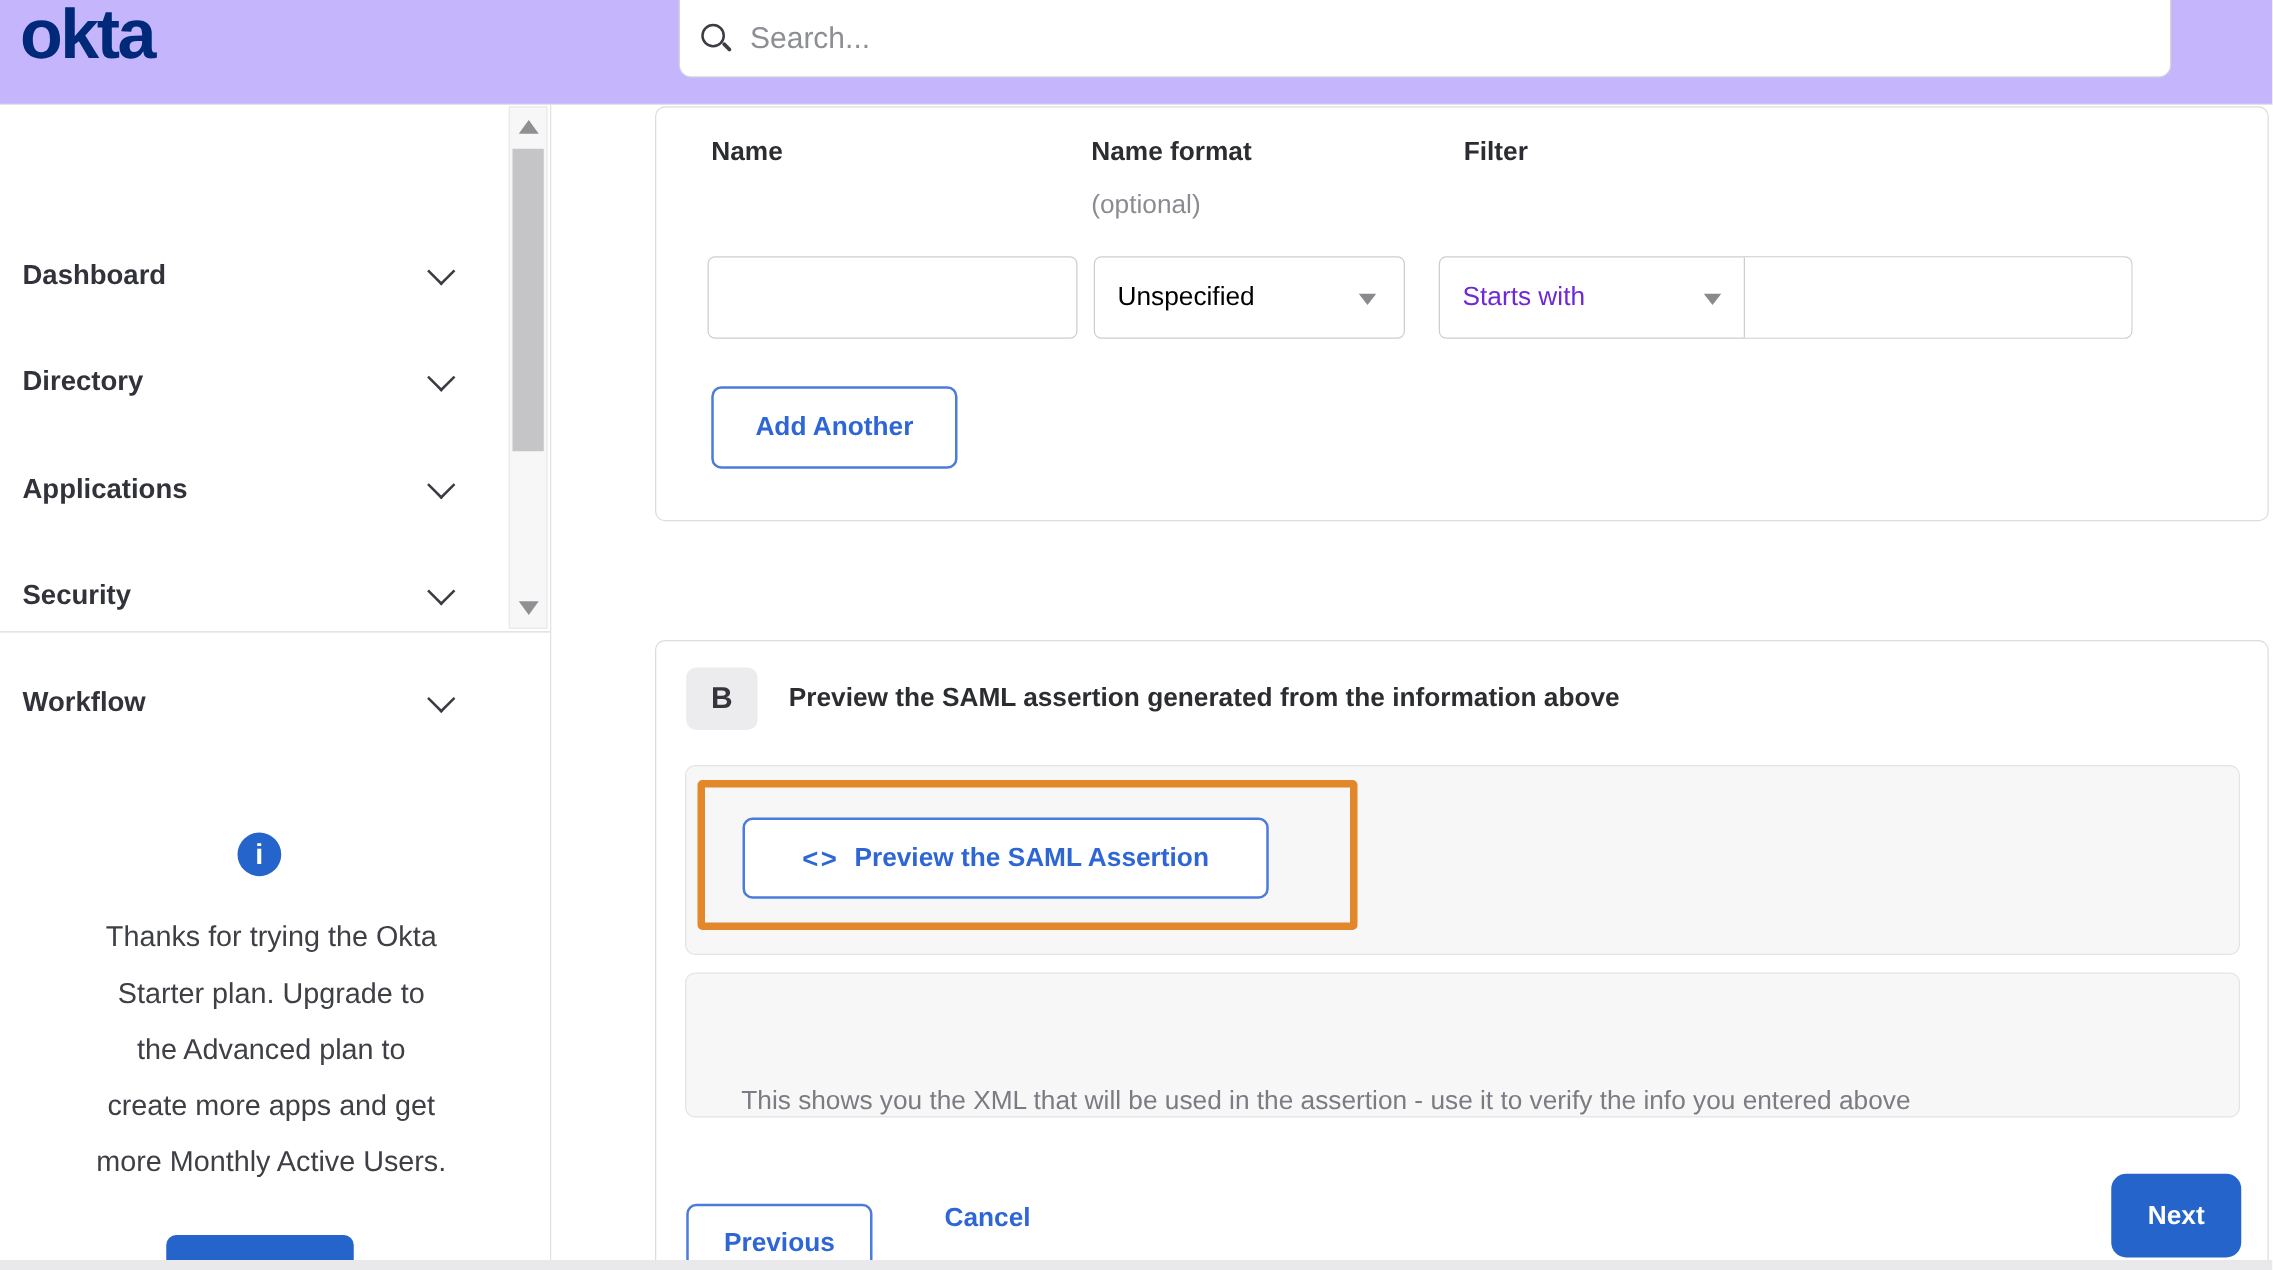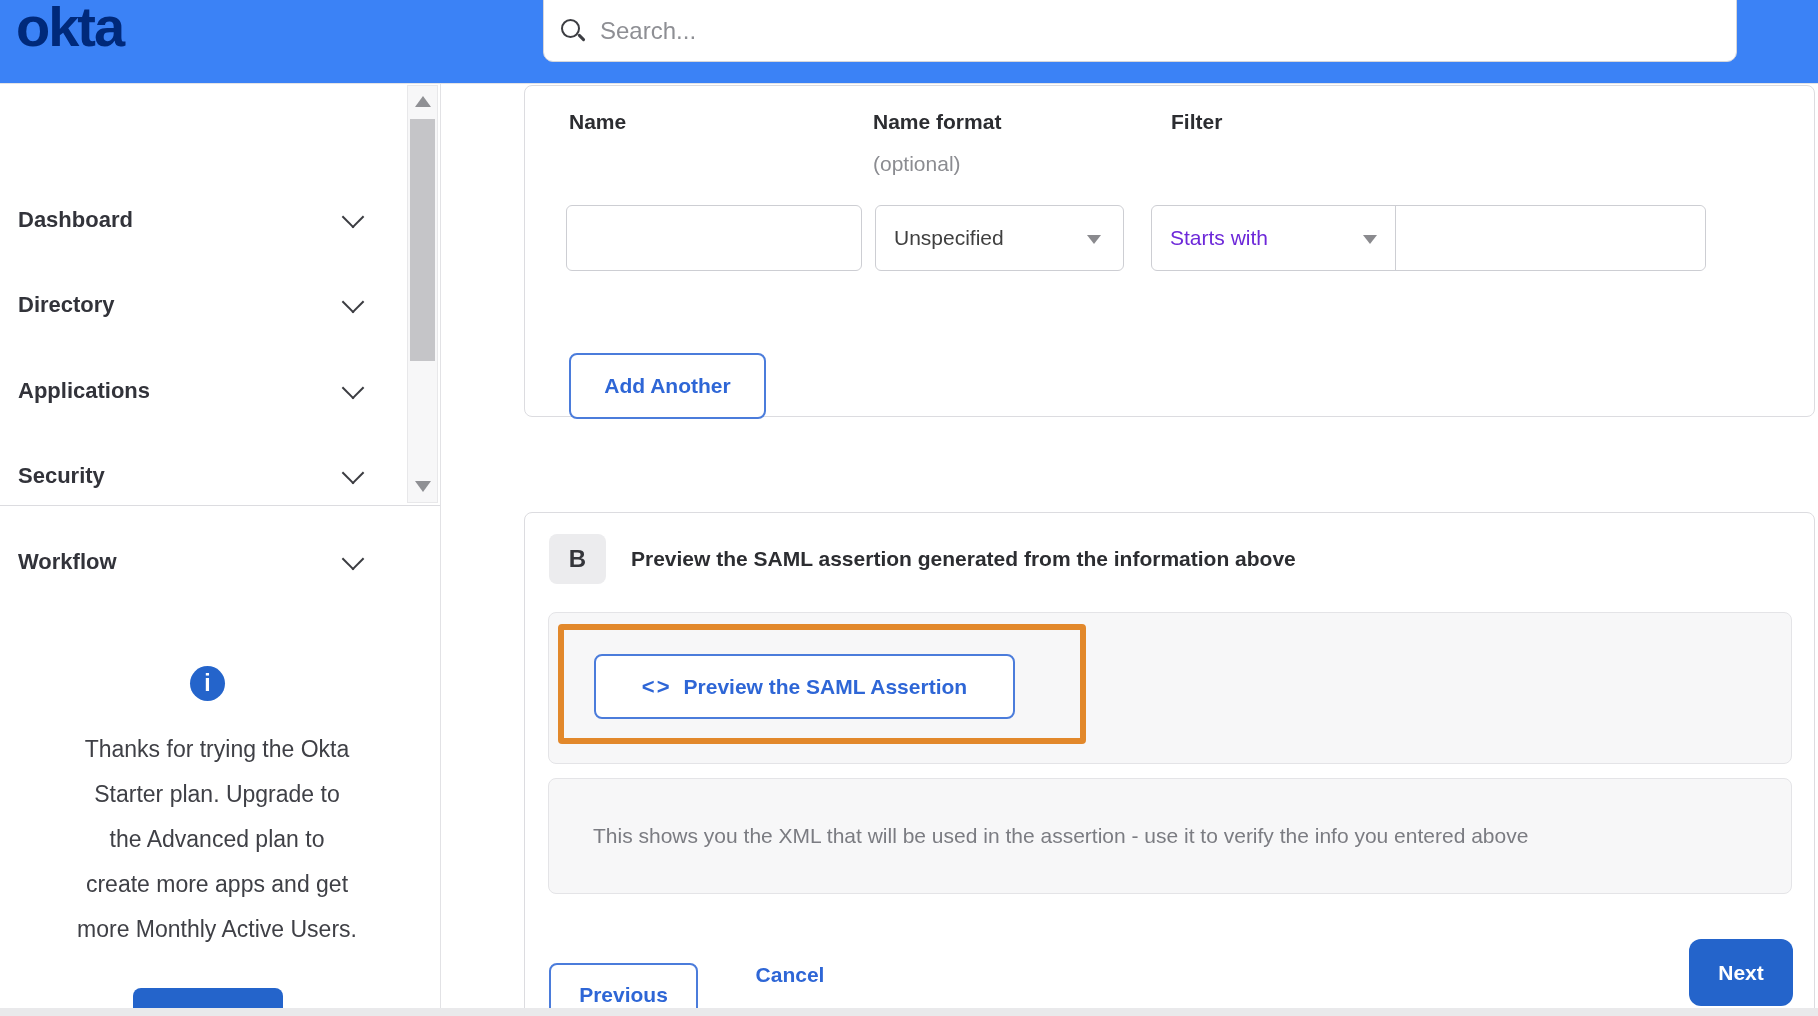--- a/index.html
+++ b/index.html
@@ -5,21 +5,21 @@
   html,body{margin:0;padding:0;}
   body{
     width:1818px;height:1016px;position:relative;overflow:hidden;
     background:#ffffff;
     font-family:"Liberation Sans","DejaVu Sans",sans-serif;
     color:#2d2e33;
   }
   .abs{position:absolute;}
 
   
-  .header{left:0;top:0;width:1818px;height:83px;background:#3b82f6;border-bottom:1px solid #e3e3e6;z-index:4;}
+  .header{left:0;top:0;width:1818px;height:83px;background:#c4b5fd;border-bottom:1px solid #e3e3e6;z-index:4;}
   .logo{left:16px;top:-6px;font-size:56px;font-weight:800;letter-spacing:-2px;color:var(--logo_navy,#00297a);}
   .searchbox{left:543px;top:-10px;width:1194px;height:72px;background:#fff;border:1px solid #d6d6da;border-radius:10px;
     display:flex;align-items:center;padding:10px 0 0 16px;box-sizing:border-box;}
   .search-glyph{position:relative;width:26px;height:26px;flex:0 0 26px;margin-right:12px;}
   .search-glyph .lens{position:absolute;left:1px;top:1px;width:15px;height:15px;border:2.6px solid #3c3d42;border-radius:50%;}
   .search-glyph .handle{position:absolute;left:17px;top:18px;width:9px;height:2.8px;background:#3c3d42;transform:rotate(45deg);border-radius:2px;}
   .search-input{border:none;outline:none;font-size:24px;color:#3c3d42;flex:1;background:transparent;font-family:inherit;}
   .search-input::placeholder{color:#8e8f94;}
 
   
@@ -45,37 +45,37 @@
   
   .card{background:#fff;border:1px solid #dcdce0;border-radius:8px;box-sizing:border-box;}
   .card1{left:524px;top:85px;width:1291px;height:332px;}
   .card2{left:524px;top:512px;width:1291px;height:520px;}
 
   .fld-label{position:absolute;font-size:21px;font-weight:700;color:#2c2d31;}
   .fld-sub{position:absolute;font-size:21px;color:#8b8c91;}
   .txt-input{position:absolute;height:66px;background:#fff;border:1px solid #cdced3;border-radius:6px;box-sizing:border-box;
     font-size:21px;color:#3b3c40;padding:0 16px;outline:none;font-family:inherit;}
   .select{position:absolute;height:66px;background:#fff;border:1px solid #cdced3;border-radius:6px;box-sizing:border-box;
-    display:flex;align-items:center;padding-left:18px;font-size:21px;color:#404040;cursor:pointer;}
+    display:flex;align-items:center;padding-left:18px;font-size:21px;color:#000000;cursor:pointer;}
   .tri{position:absolute;width:0;height:0;border-left:7px solid transparent;border-right:7px solid transparent;border-top:9px solid #8a8a8e;}
   .compound{position:absolute;height:66px;background:#fff;border:1px solid #cdced3;border-radius:6px;box-sizing:border-box;display:flex;}
   .compound .left{width:244px;border-right:1px solid #cdced3;display:flex;align-items:center;padding-left:18px;font-size:21px;color:#6d28d9;position:relative;cursor:pointer;box-sizing:border-box;}
   .compound .right-input{flex:1;border:none;outline:none;font-size:21px;color:#3b3c40;padding:0 16px;border-radius:0 6px 6px 0;font-family:inherit;}
 
   .btn-outline{position:absolute;background:#fff;border:2px solid var(--border_blue,#4b7cdb);border-radius:8px;
     color:var(--link_blue,#2e66d6);font-size:21px;font-weight:700;display:flex;align-items:center;justify-content:center;cursor:pointer;box-sizing:border-box;font-family:inherit;}
-  .btn-add{left:44px;top:223px;width:197px;height:66px;margin-top:44px;}
+  .btn-add{left:44px;top:223px;width:197px;height:66px;}
 
   .step-badge{position:absolute;left:24px;top:21px;width:57px;height:50px;background:#ececee;border-radius:8px;
     display:flex;align-items:center;justify-content:center;font-size:24px;font-weight:700;color:#35363b;}
   .step-title{position:absolute;left:106px;top:34px;font-size:21px;font-weight:700;color:#2c2d31;}
 
   .gray-panel{position:absolute;left:23px;width:1244px;background:#f7f7f8;border:1px solid #e4e4e7;border-radius:8px;box-sizing:border-box;}
   .panel-preview{top:99px;height:152px;}
-  .panel-desc{top:265px;height:116px;display:flex;align-items:center;}
+  .panel-desc{top:265px;height:116px;display:flex;align-items:flex-end;}
   .panel-desc .desc{margin-left:44px;font-size:21px;color:#7b7c82;}
 
   .annotation{position:absolute;left:33px;top:111px;width:528px;height:120px;border:6px solid var(--annotation_orange,#e2882b);border-radius:4px;box-sizing:border-box;z-index:2;}
   .btn-preview{left:69px;top:141px;width:421px;height:65px;z-index:3;}
   .code-glyph{font-size:22px;font-weight:700;letter-spacing:2px;margin-right:12px;color:var(--link_blue,#2e66d6);}
 
   .btn-prev{left:24px;top:450px;width:149px;height:64px;}
   .btn-cancel{position:absolute;left:200px;top:430px;width:130px;height:64px;display:flex;align-items:center;justify-content:center;
     color:var(--link_blue,#2e66d6);font-size:21px;font-weight:700;cursor:pointer;}
   .btn-next{position:absolute;left:1164px;top:426px;width:104px;height:67px;background:var(--primary_blue,#2464cb);border-radius:12px;

